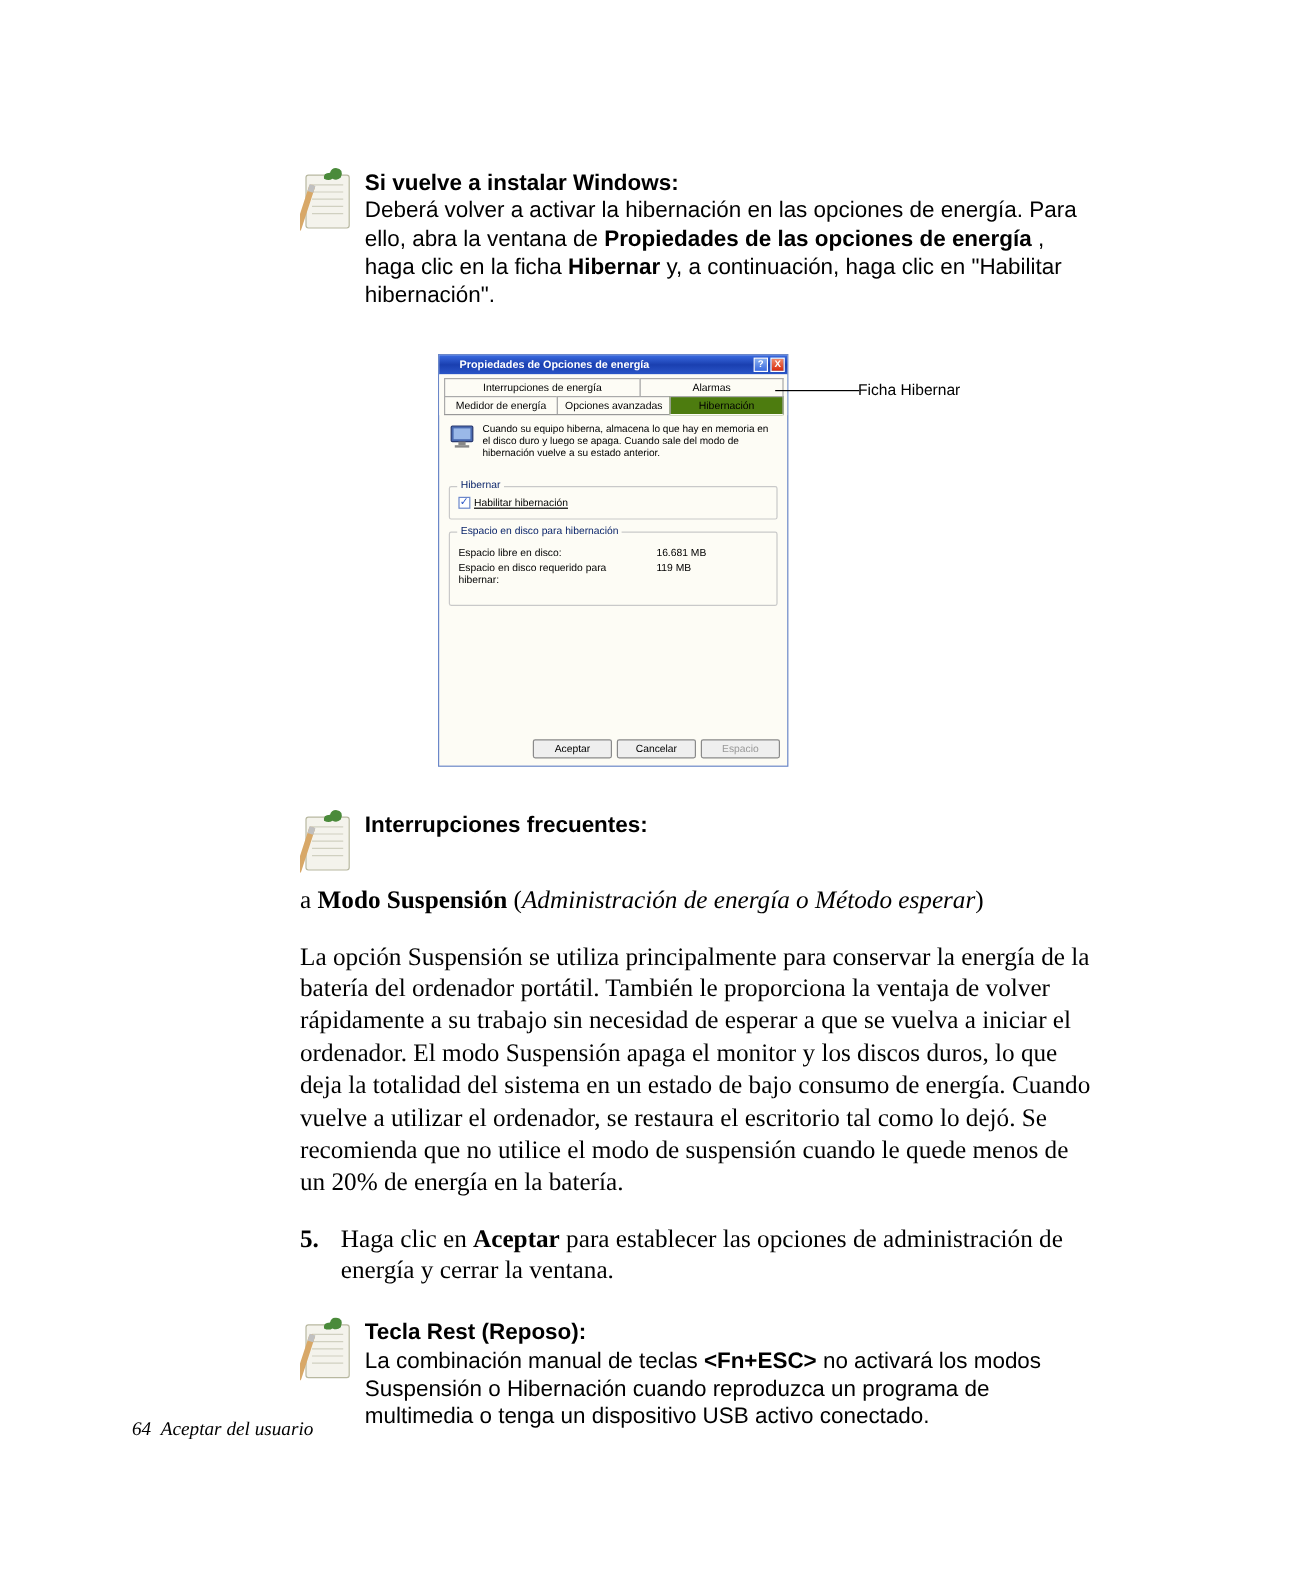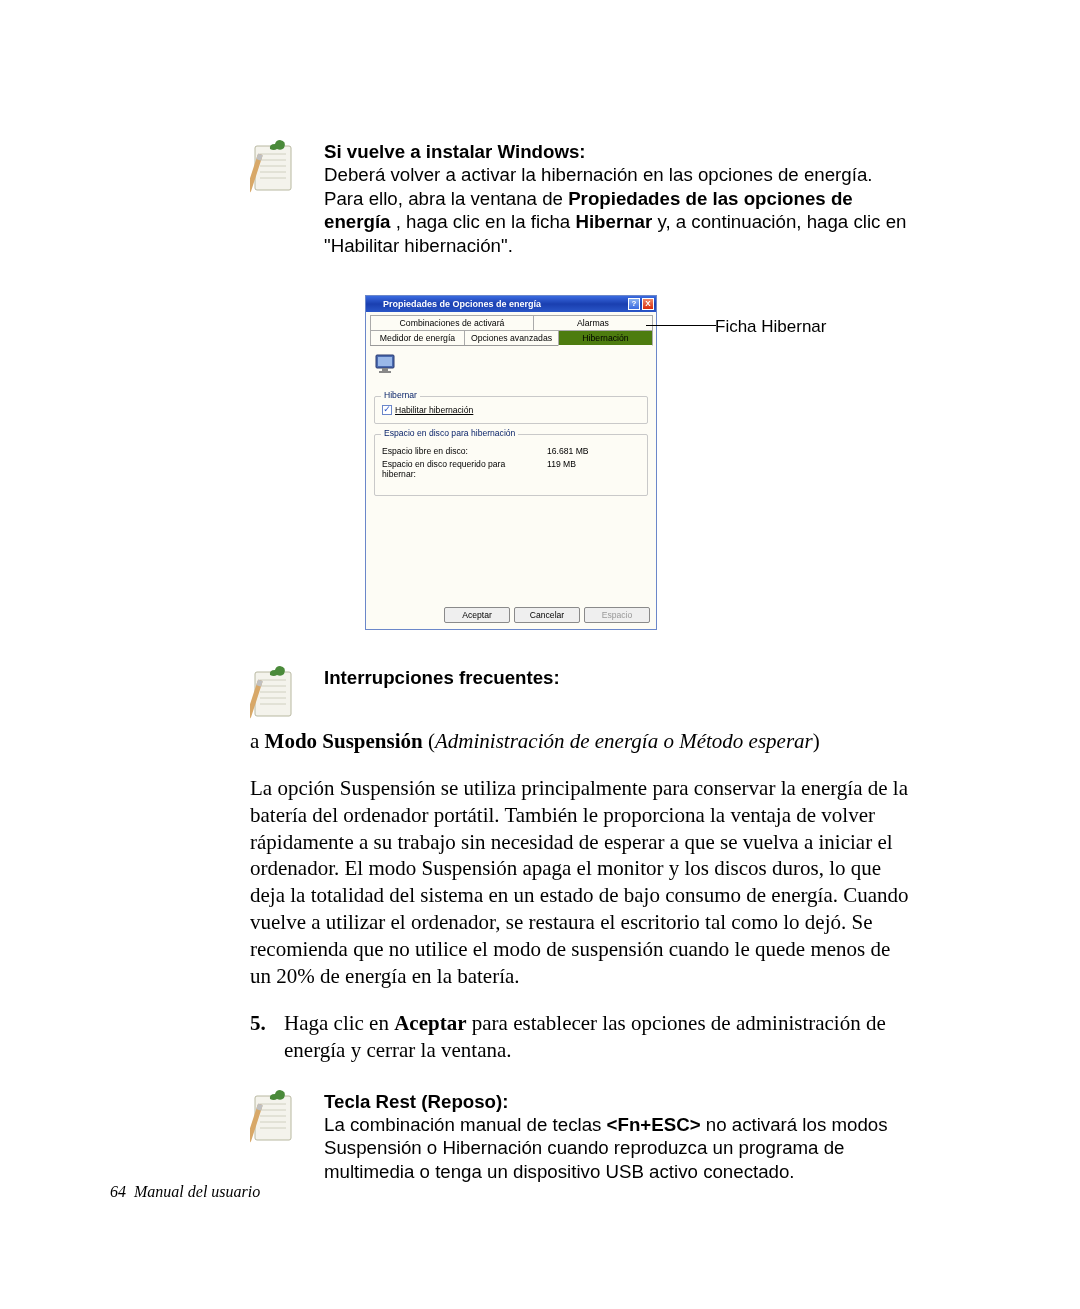--- a/index.html
+++ b/index.html
@@ -11,21 +11,21 @@
   .page {
     width: 1080px;
     height: 1309px;
     position: relative;
     box-sizing: border-box;
     padding: 140px 170px 60px 250px;
   }
   .note-block {
     display: flex;
     align-items: flex-start;
-    gap: 26px;
+    gap: 6px;
   }
   .indent-note {
     margin-left: 0;
   }
   .note-icon {
     width: 48px;
     height: 56px;
     flex: 0 0 48px;
     position: relative;
   }
@@ -178,21 +178,21 @@
     top:30px;
     left:281px;
     width:70px;
     height:1px;
     background:#000;
   }
   .callout-text {
     position:absolute;
     top:22px;
     left:350px;
-    font-size:17px;
+    font-size:13px;
     white-space:nowrap;
   }
   .serif-block {
     font-family: "Times New Roman", Times, serif;
     font-size: 21px;
     line-height: 1.28;
     margin-top: 6px;
   }
   .serif-block .italic { font-style: italic; }
   .serif-block p { margin: 0 0 20px 0; }
@@ -240,39 +240,40 @@
 
   <div class="screenshot-wrap">
     <div class="xp-window">
       <div class="xp-titlebar">
         <span class="xp-title">Propiedades de Opciones de energía</span>
         <span class="xp-btn xp-help">?</span>
         <span class="xp-btn xp-close">X</span>
       </div>
       <div class="xp-tabs">
         <div class="xp-tabrow top">
-          <div class="xp-tab" style="flex:1.4">Combinaciones de activará</div>
+          <div class="xp-tab" style="flex:1.4">Interrupciones de energía</div>
           <div class="xp-tab">Alarmas</div>
         </div>
         <div class="xp-tabrow">
           <div class="xp-tab">Medidor de energía</div>
           <div class="xp-tab">Opciones avanzadas</div>
           <div class="xp-tab active">Hibernación</div>
         </div>
       </div>
       <div class="xp-body">
         <div class="xp-desc">
           <div class="xp-desc-icon">
             <svg viewBox="0 0 22 22" width="22" height="22">
               <rect x="2" y="3" width="18" height="13" rx="1" fill="#4a6ab0" stroke="#2a3a70"></rect>
               <rect x="4" y="5" width="14" height="9" fill="#9ab8e8"></rect>
               <rect x="8" y="16" width="6" height="3" fill="#888"></rect>
               <rect x="5" y="19" width="12" height="2" fill="#888"></rect>
             </svg>
           </div>
+          <div>Cuando su equipo hiberna, almacena lo que hay en memoria en el disco duro y luego se apaga. Cuando sale del modo de hibernación vuelve a su estado anterior.</div>
         </div>
         <div class="xp-group" style="padding-top:8px;padding-bottom:8px;">
           <div class="xp-group-title">Hibernar</div>
           <div class="xp-chk">
             <span class="xp-chkbox">✓</span>
             <span style="text-decoration:underline">Habilitar hibernación</span>
           </div>
         </div>
         <div class="xp-group" style="padding-top:8px;padding-bottom:16px;">
           <div class="xp-group-title">Espacio en disco para hibernación</div>
@@ -344,16 +345,16 @@
         <rect x="8" y="14" width="5" height="6" fill="#c0c0c0" transform="rotate(18 10 14)"></rect>
       </svg>
     </div>
     <div class="note-text">
       <span class="bold">Tecla Rest (Reposo):</span><br>
       <span>La combinación manual de teclas </span><span class="bold">&lt;Fn+ESC&gt;</span><span> no activará los modos Suspensión o Hibernación cuando reproduzca un programa de multimedia o tenga un dispositivo USB activo conectado.</span>
     </div>
   </div>
 
   <div class="footer">
-    <span>64</span>&nbsp;&nbsp;<span>Manual del usuario</span>
+    <span>64</span>&nbsp;&nbsp;<span>Aceptar del usuario</span>
   </div>
 
 </div>
 
 </body></html>

